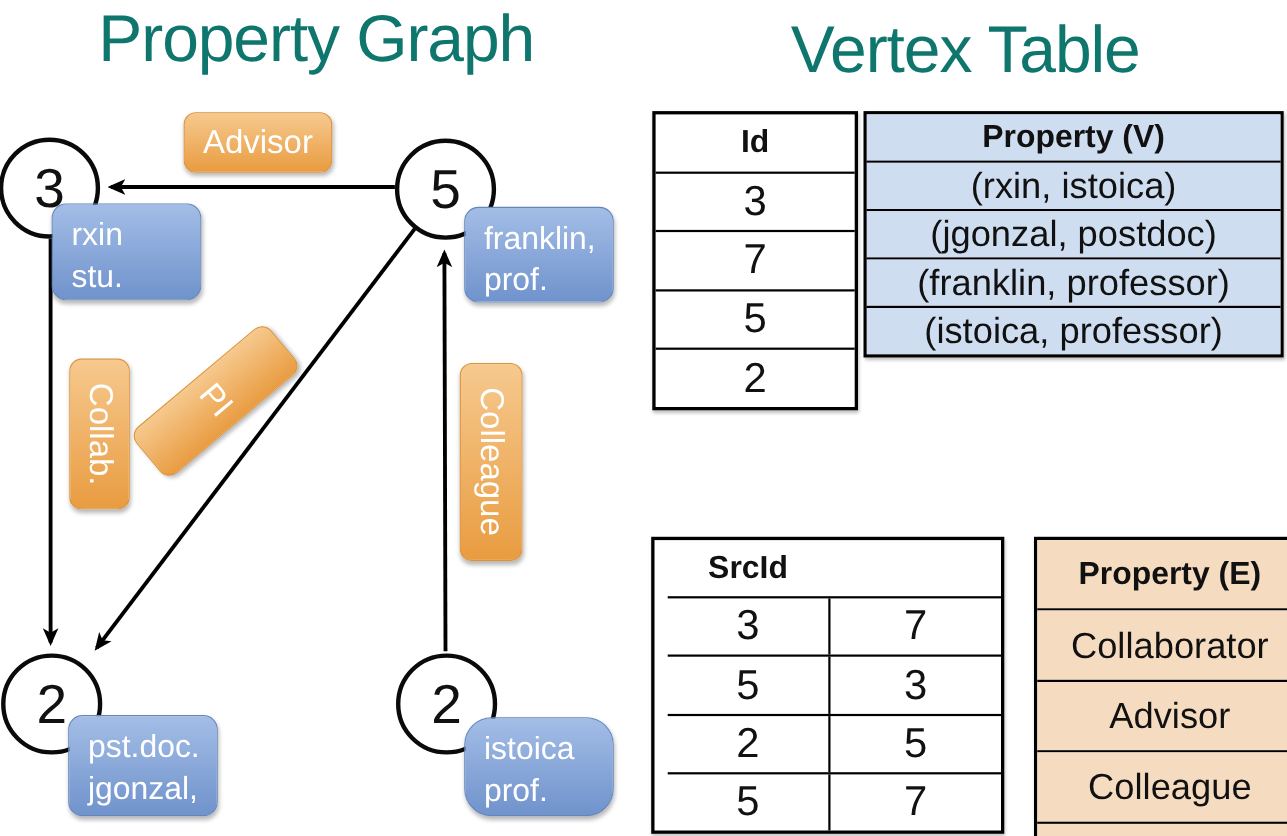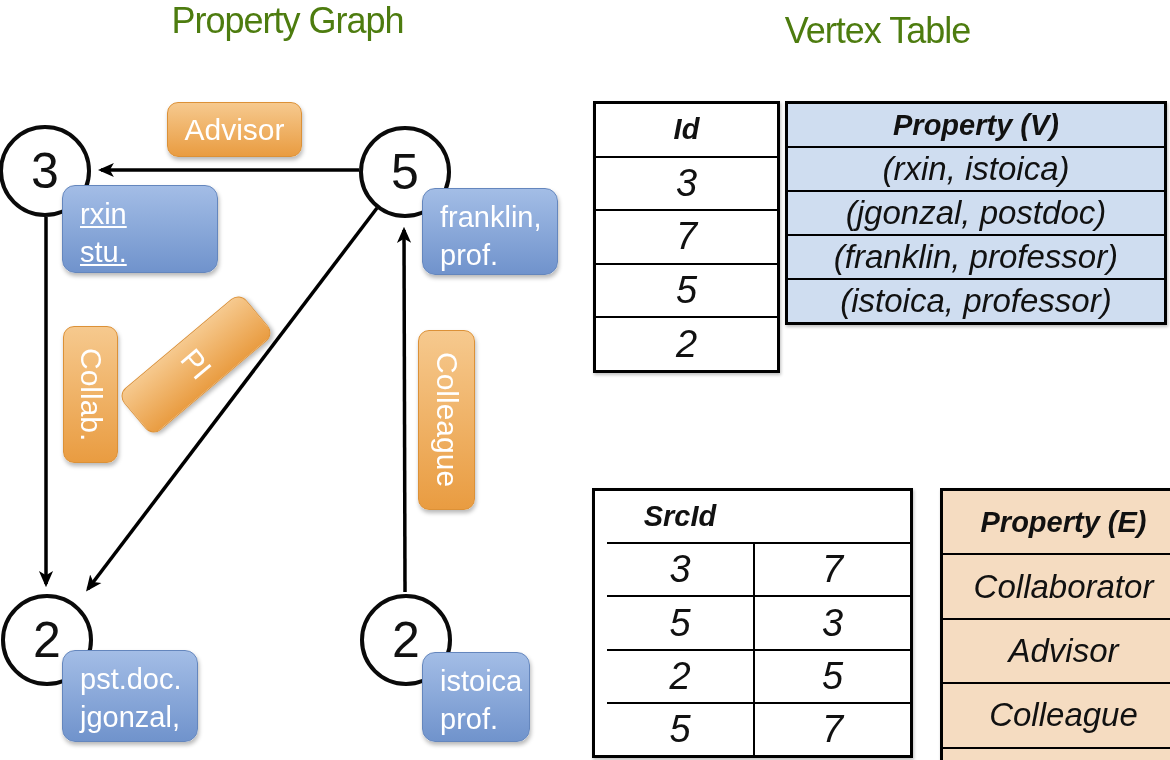--- a/index.html
+++ b/index.html
@@ -1,22 +1,22 @@
 <!DOCTYPE html>
 <html><head>
 <meta charset="utf-8">
 <style>
   html,body{margin:0;padding:0;background:#fff;}
   .canvas{
     position:relative;width:1170px;height:760px;background:#fff;overflow:hidden;
     font-family:"Liberation Sans",sans-serif;color:#111;
   }
   .title{
-    position:absolute;text-align:center;font-size:36px;font-weight:400;
-    letter-spacing:-1px;color:#4d7c0f;white-space:nowrap;
+    position:absolute;text-align:center;font-size:60px;font-weight:400;
+    letter-spacing:-1px;color:#0f766e;white-space:nowrap;
   }
   
   .node{
     position:absolute;width:92px;height:92px;border-radius:50%;
     background:#fff;border:4px solid #0a0a0a;box-sizing:border-box;
     display:flex;align-items:center;justify-content:center;
     font-size:50px;font-weight:400;z-index:2;
   }
   
   .vbox{
@@ -38,21 +38,21 @@
   }
   .vertical-text{writing-mode:vertical-rl;}
   
   svg.edges{position:absolute;left:0;top:0;z-index:1;}
   
   .tbl{
     position:absolute;border:3px solid #000;box-sizing:border-box;
     display:flex;flex-direction:column;background:#fff;
     box-shadow:1px 2px 3px rgba(0,0,0,.25);
   }
-  .tbl .tr{flex:1;display:flex;align-items:stretch;font-style:italic;}
+  .tbl .tr{flex:1;display:flex;align-items:stretch;}
   .tbl .tr + .tr{border-top:2.5px solid #000;}
   .tbl .td{
     display:flex;align-items:center;justify-content:center;
     box-sizing:border-box;flex:1;white-space:nowrap;
   }
   .tbl .td + .td{border-left:2.5px solid #000;}
   .hdr{font-weight:700;font-size:29px;}
   .idval{font-size:38px;font-weight:400;}
   .propval{font-size:33px;font-weight:400;}
   .bg-blue{background:#cfddf0;}
@@ -83,33 +83,33 @@
   <div class="node" style="left:359px;top:126px;">
     <span>5</span>
   </div>
   <div class="node" style="left:1px;top:594px;">
     <span>2</span>
   </div>
   <div class="node" style="left:360px;top:594px;">
     <span>2</span>
   </div>
 
-  <div class="vbox" style="left:62px;top:185px;width:156px;height:88px;text-decoration:underline;">
+  <div class="vbox" style="left:47px;top:185px;width:136px;height:88px;">
     <div>rxin</div>
     <div>stu.</div>
   </div>
   <div class="vbox" style="left:422px;top:188px;width:136px;height:87px;">
     <div>franklin,</div>
     <div>prof.</div>
   </div>
   <div class="vbox" style="left:62px;top:650px;width:136px;height:92px;">
     <div>pst.doc.</div>
     <div>jgonzal,</div>
   </div>
-  <div class="vbox" style="left:422px;top:652px;width:108px;height:90px;">
+  <div class="vbox" style="left:422px;top:652px;width:136px;height:90px;border-radius:25px;">
     <div>istoica</div>
     <div>prof.</div>
   </div>
 
   <div class="ebox" style="left:167px;top:102px;width:135px;height:55px;">
     <span>Advisor</span>
   </div>
   <div class="ebox" style="left:63px;top:326px;width:55px;height:137px;">
     <span class="vertical-text">Collab.</span>
   </div>

